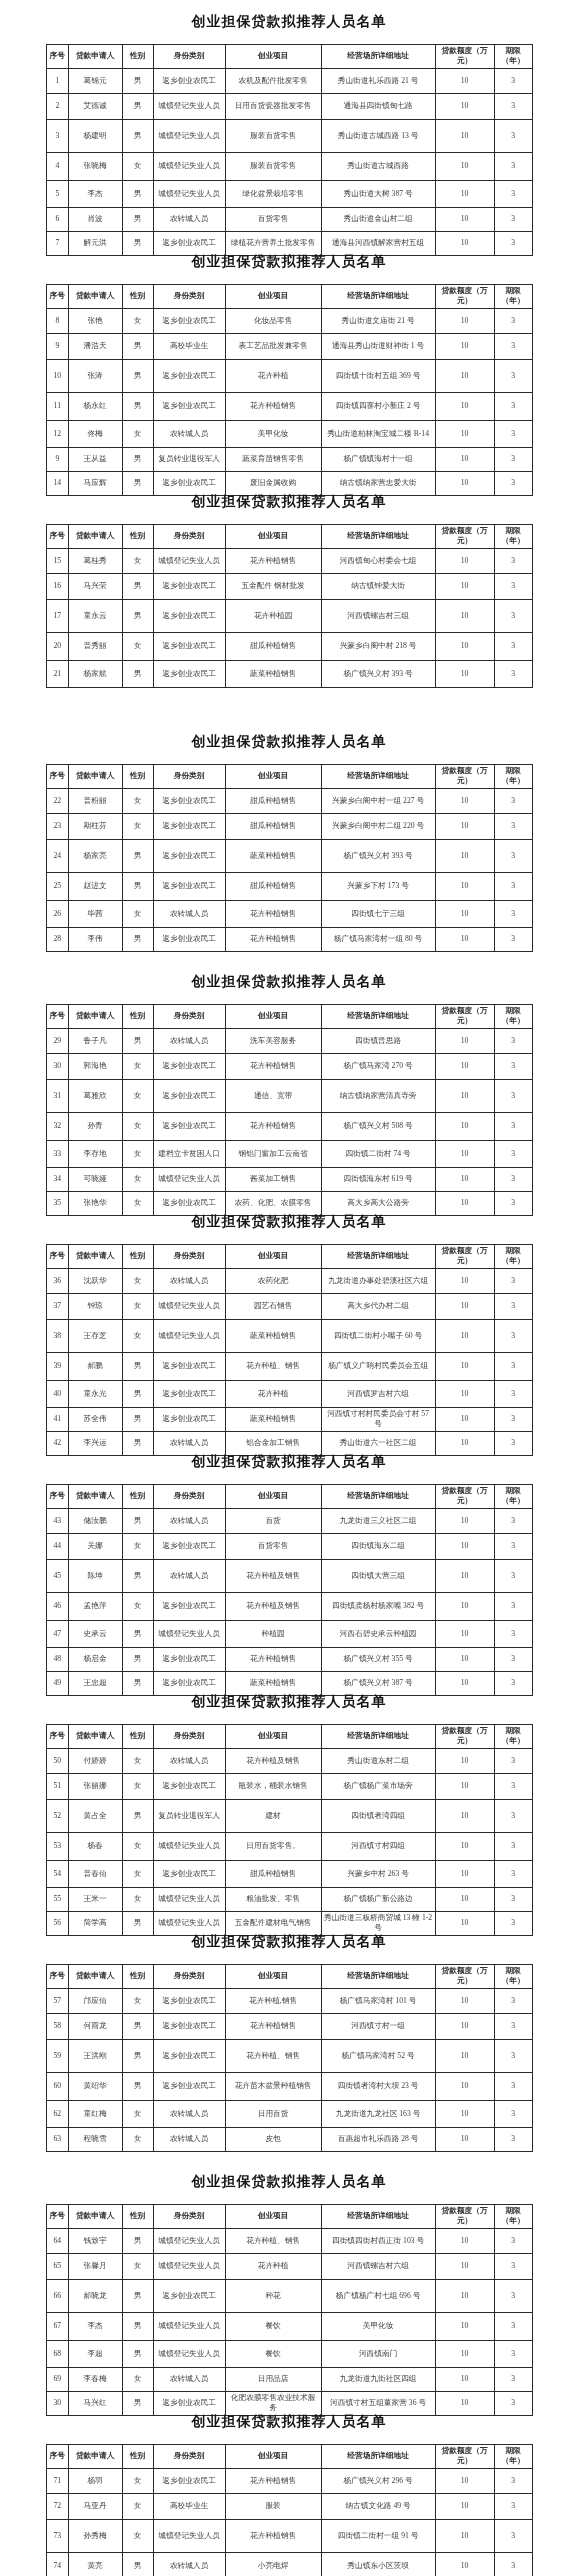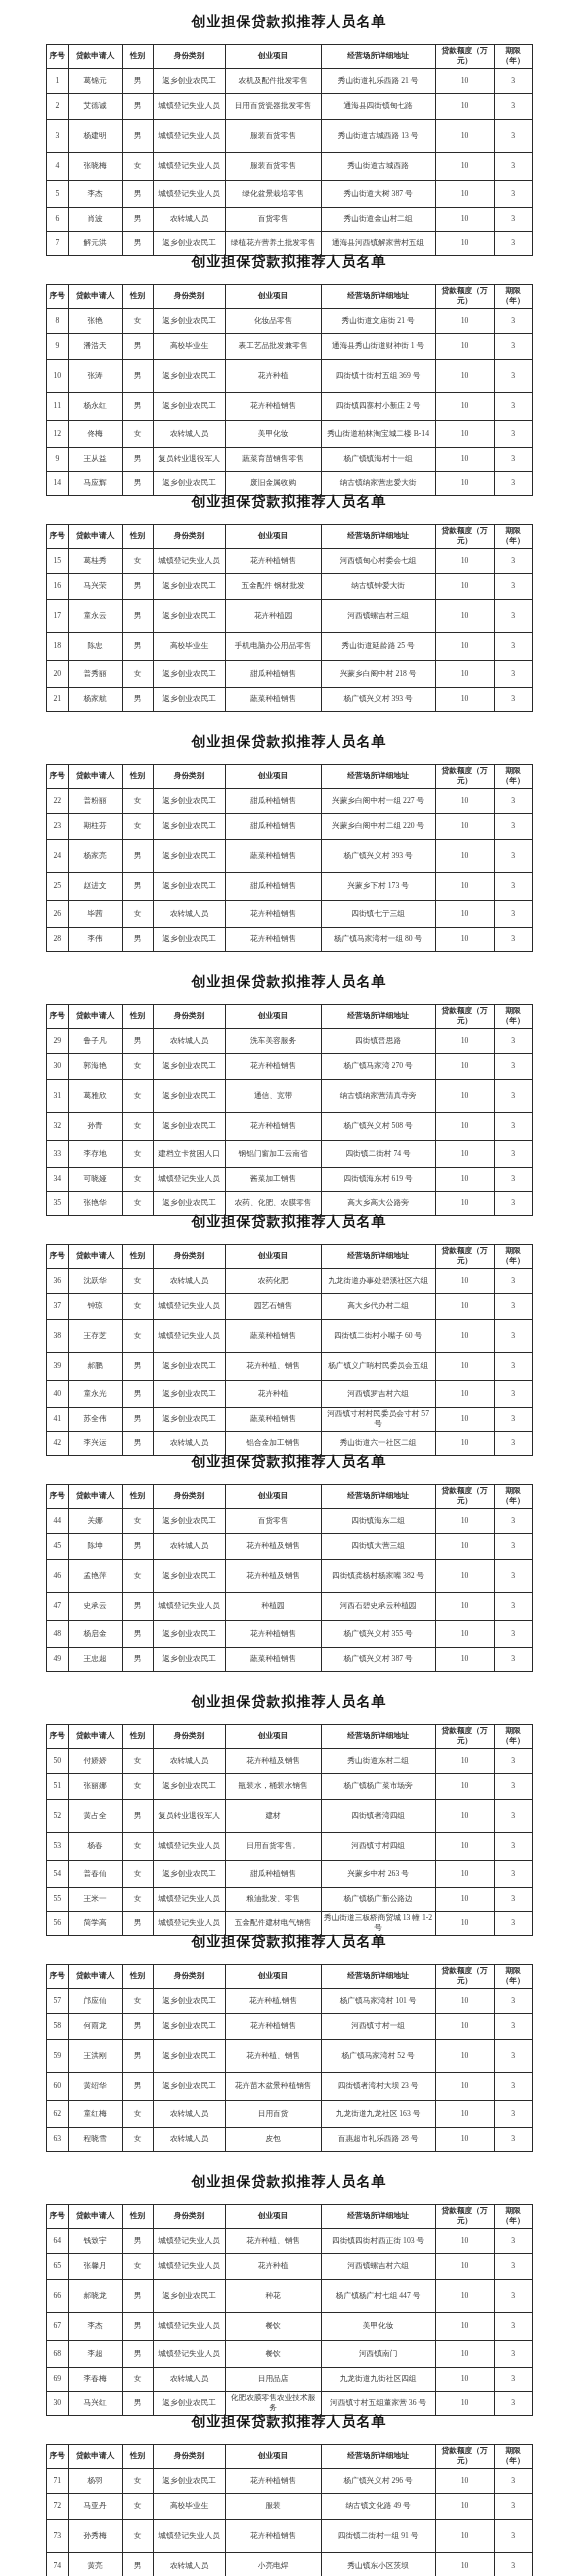--- a/index.html
+++ b/index.html
@@ -317,30 +317,20 @@
               <td>17</td>
               <td>童永云</td>
               <td>男</td>
               <td>返乡创业农民工</td>
               <td>花卉种植园</td>
               <td>河西镇螺吉村三组</td>
               <td>10</td>
               <td>3</td>
             </tr>
             <tr>
-              <td>18</td>
-              <td>陈忠</td>
-              <td>男</td>
-              <td>高校毕业生</td>
-              <td>手机电脑办公用品零售</td>
-              <td>秀山街道延龄路 25 号</td>
-              <td>10</td>
-              <td>3</td>
-            </tr>
-            <tr>
               <td>20</td>
               <td>普秀丽</td>
               <td>女</td>
               <td>返乡创业农民工</td>
               <td>甜瓜种植销售</td>
               <td>兴蒙乡白阁中村 218 号</td>
               <td>10</td>
               <td>3</td>
             </tr>
             <tr>
@@ -663,20 +653,30 @@
               <th>性别</th>
               <th>身份类别</th>
               <th>创业项目</th>
               <th>经营场所详细地址</th>
               <th>贷款额度（万元）</th>
               <th>期限（年）</th>
             </tr>
           </thead>
           <tbody>
             <tr>
+              <td>43</td>
+              <td>储汝鹏</td>
+              <td>男</td>
+              <td>农转城人员</td>
+              <td>百货</td>
+              <td>九龙街道三义社区二组</td>
+              <td>10</td>
+              <td>3</td>
+            </tr>
+            <tr>
               <td>44</td>
               <td>关娜</td>
               <td>女</td>
               <td>返乡创业农民工</td>
               <td>百货零售</td>
               <td>四街镇海东二组</td>
               <td>10</td>
               <td>3</td>
             </tr>
             <tr>
@@ -965,21 +965,21 @@
               <td>河西镇螺吉村六组</td>
               <td>10</td>
               <td>3</td>
             </tr>
             <tr>
               <td>66</td>
               <td>郝晓龙</td>
               <td>男</td>
               <td>返乡创业农民工</td>
               <td>种花</td>
-              <td>杨广镇杨广村七组 447 号</td>
+              <td>杨广镇杨广村七组 696 号</td>
               <td>10</td>
               <td>3</td>
             </tr>
             <tr>
               <td>67</td>
               <td>李杰</td>
               <td>男</td>
               <td>城镇登记失业人员</td>
               <td>餐饮</td>
               <td>美甲化妆</td>

